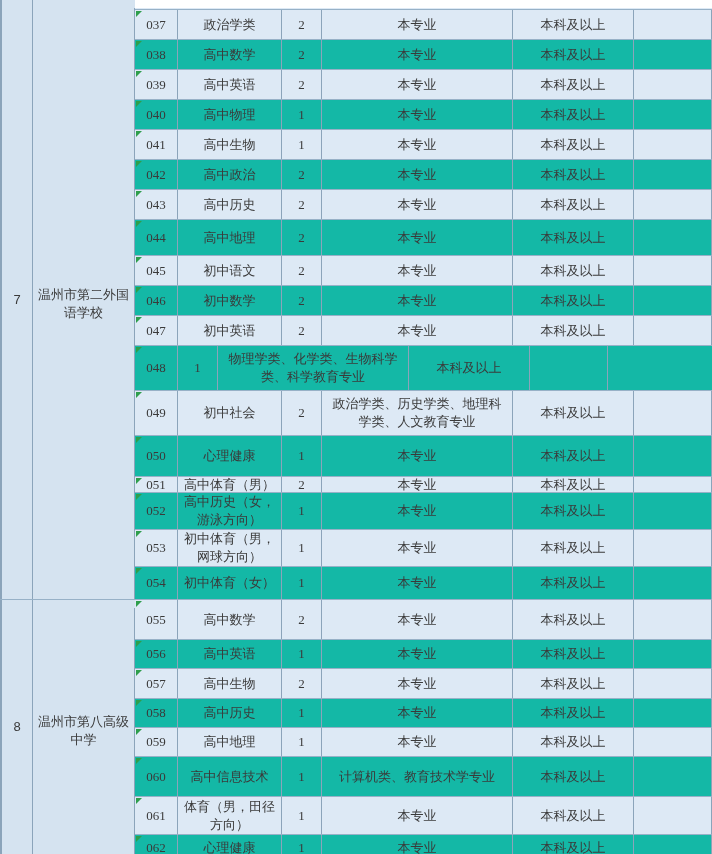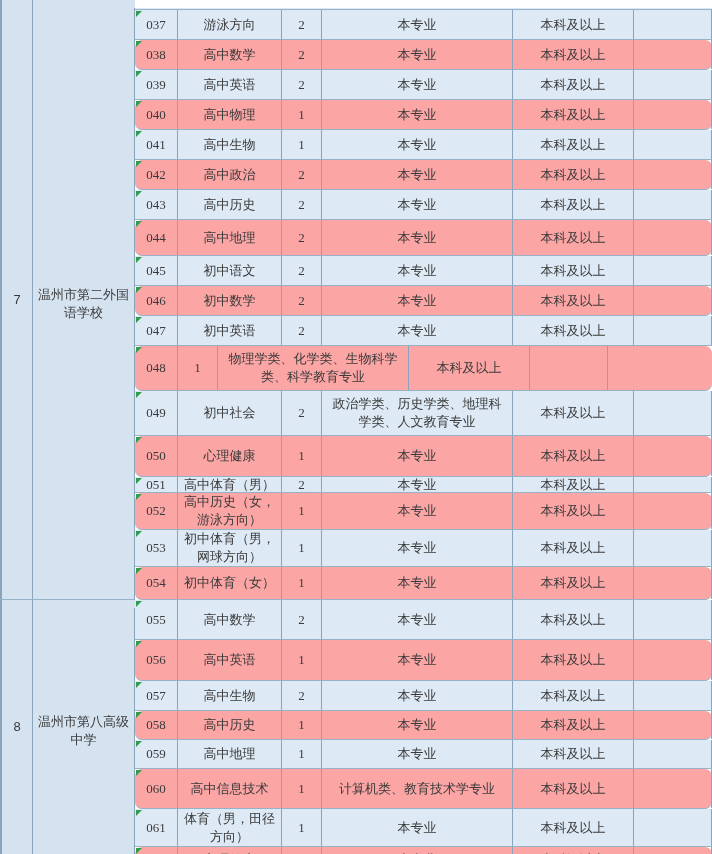--- a/index.html
+++ b/index.html
@@ -17,21 +17,21 @@
   .leftblock{position:absolute;left:0;width:135px;display:flex;box-sizing:border-box;
     background:var(--left-panel,#d5e3f0);}
   .leftblock .idx{width:33px;border-left:2px solid var(--grid-vertical,#8ba4ba);
     background:var(--left-panel,#d5e3f0);}
   .leftblock .name{width:102px;padding:0 2px;background:var(--left-panel,#d5e3f0);margin-top:8px;}
   
   .rows{position:absolute;left:135px;top:8px;width:577px;font-family:Liberation Serif, serif;}
   .row{display:flex;box-sizing:border-box;align-items:stretch;
     border-bottom:1px solid var(--grid-horizontal,#97b1c7);}
   .stripe{background:var(--row-stripe,#dde9f5);}
-  .white{background:#fca5a5;border-radius:7px;}
+  .white{background:#14b8a6;}
   .c-code{width:43px;position:relative;}
   .c-subj{width:104px;padding:0 2px;}
   .c-cnt{width:40px;}
   .c-major{width:191px;padding:0 6px;}
   .c-edu{width:121px;}
   .c-empty{width:78px;}
   .tri{position:absolute;top:1px;left:1px;width:0;height:0;
     border-top:6px solid var(--indicator-green,#2e9e4c);border-right:6px solid transparent;}
   .sliver-top{height:2px;box-sizing:border-box;background:var(--row-stripe,#dde9f5);
     border-bottom:1px solid var(--grid-horizontal,#97b1c7);}
@@ -51,21 +51,21 @@
     <div class="cell idx">8</div>
     <div class="cell name">温州市第八高级
 中学</div>
   </div>
 
   <div class="rows">
     <div class="sliver-top"></div>
 
     <div class="row stripe" style="height:30px">
       <div class="cell c-code"><span class="tri"></span><span>037</span></div>
-      <div class="cell c-subj">游泳方向</div>
+      <div class="cell c-subj">政治学类</div>
       <div class="cell c-cnt">2</div>
       <div class="cell c-major">本专业</div>
       <div class="cell c-edu">本科及以上</div>
       <div class="cell c-empty"></div>
     </div>
 
     <div class="row white" style="height:30px">
       <div class="cell c-code"><span class="tri"></span><span>038</span></div>
       <div class="cell c-subj">高中数学</div>
       <div class="cell c-cnt">2</div>
@@ -223,21 +223,21 @@
 
     <div class="row stripe" style="height:40px">
       <div class="cell c-code"><span class="tri"></span><span>055</span></div>
       <div class="cell c-subj">高中数学</div>
       <div class="cell c-cnt">2</div>
       <div class="cell c-major">本专业</div>
       <div class="cell c-edu">本科及以上</div>
       <div class="cell c-empty"></div>
     </div>
 
-    <div class="row white" style="height:41px">
+    <div class="row white" style="height:29px">
       <div class="cell c-code"><span class="tri"></span><span>056</span></div>
       <div class="cell c-subj">高中英语</div>
       <div class="cell c-cnt">1</div>
       <div class="cell c-major">本专业</div>
       <div class="cell c-edu">本科及以上</div>
       <div class="cell c-empty"></div>
     </div>
 
     <div class="row stripe" style="height:30px">
       <div class="cell c-code"><span class="tri"></span><span>057</span></div>

